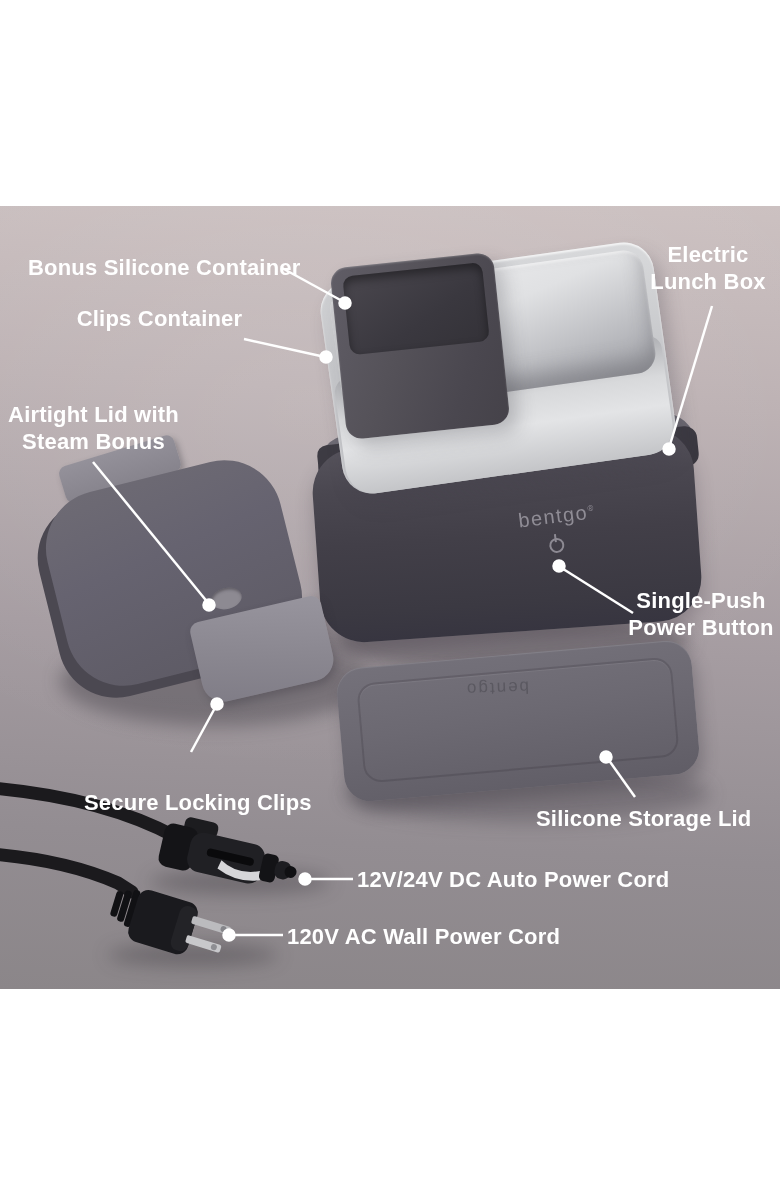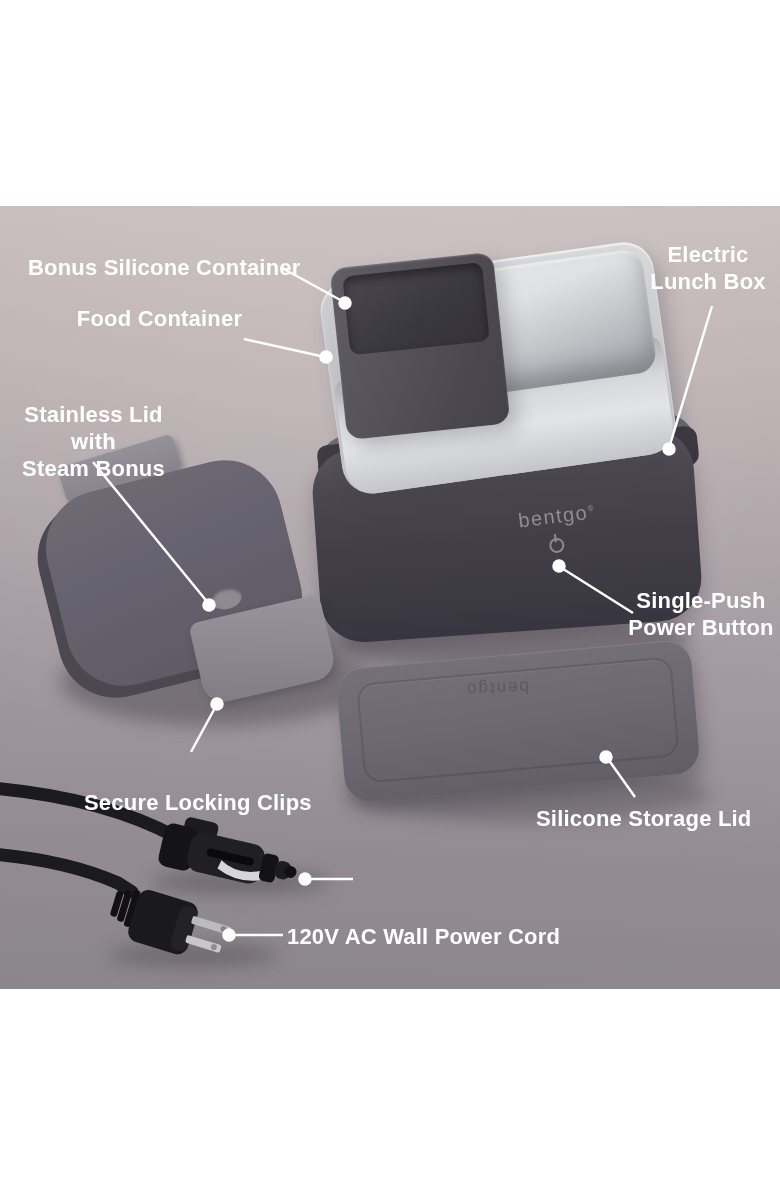--- a/index.html
+++ b/index.html
@@ -161,31 +161,32 @@
           <circle cx="606" cy="551" r="5.5"></circle>
         <line x1="310" y1="673" x2="353" y2="673"></line>
           <circle cx="305" cy="673" r="5.5"></circle>
         <line x1="234" y1="729" x2="283" y2="729"></line>
           <circle cx="229" cy="729" r="5.5"></circle>
       </g>
     </svg>
 
     <div class="lbl lbl-bonus">Bonus Silicone Container</div>
     <div class="lbl lbl-stainless multi">
-      <div>Food Container</div>
+      <div>Clips Container</div>
     </div>
     <div class="lbl lbl-airtight multi">
-      <div>Stainless Lid with</div>
+      <div>Airtight Lid with</div>
       <div>Steam Bonus</div>
     </div>
     <div class="lbl lbl-electric multi">
       <div>Electric</div>
       <div>Lunch Box</div>
     </div>
     <div class="lbl lbl-single multi">
       <div>Single-Push</div>
       <div>Power Button</div>
     </div>
     <div class="lbl lbl-secure">Secure Locking Clips</div>
     <div class="lbl lbl-storage">Silicone Storage Lid</div>
+    <div class="lbl lbl-dc">12V/24V DC Auto Power Cord</div>
     <div class="lbl lbl-ac">120V AC Wall Power Cord</div>
   </div>
 </div>
 
 </body></html>

